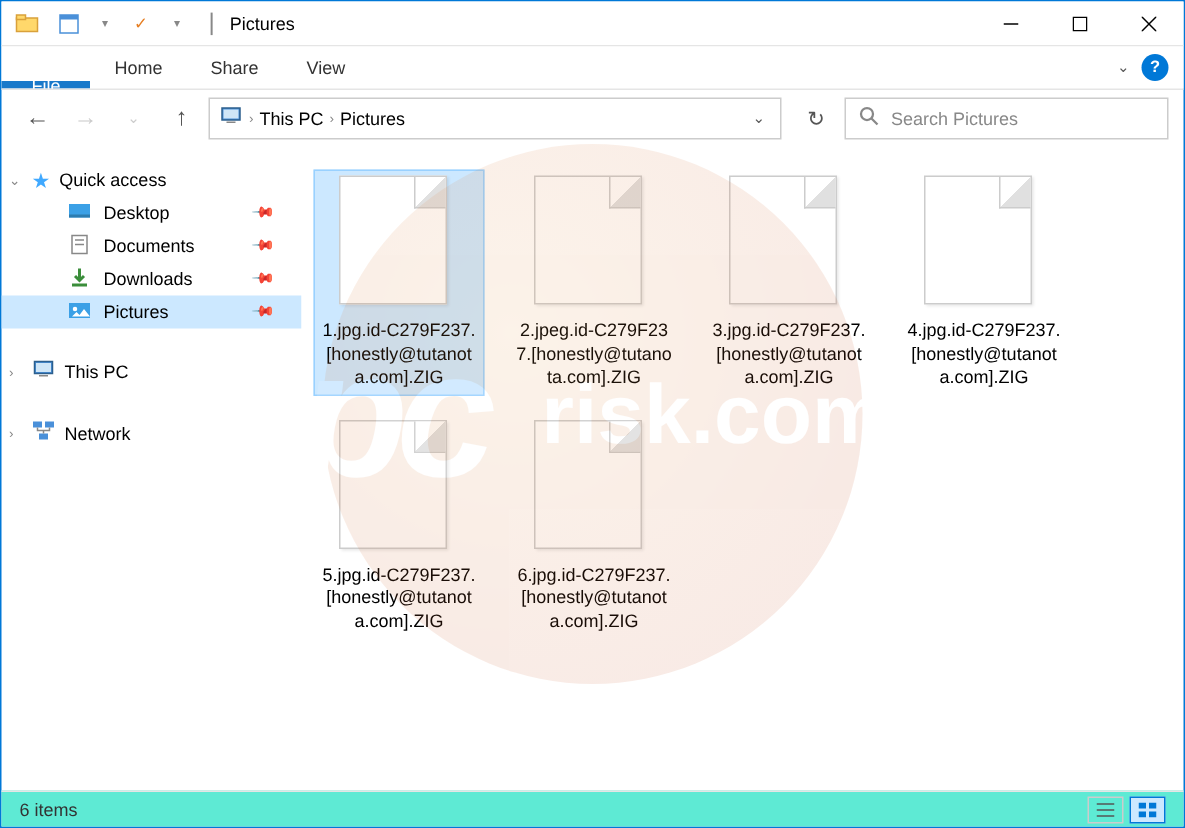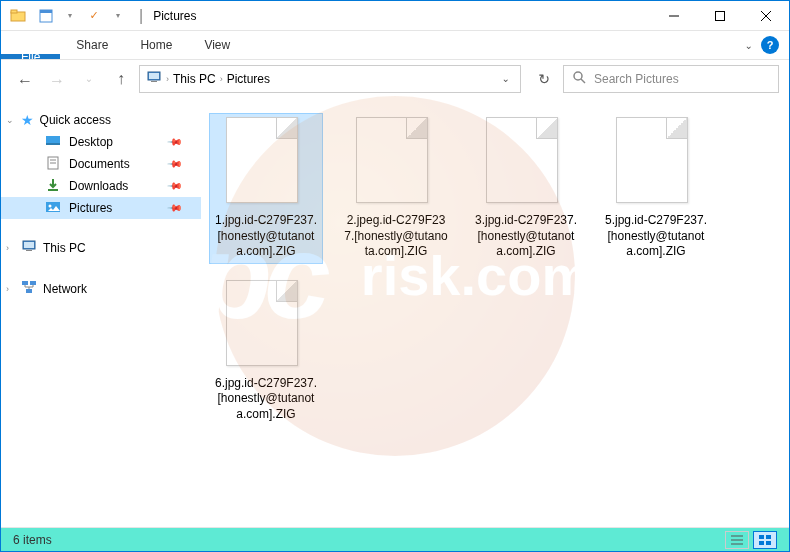--- a/index.html
+++ b/index.html
@@ -116,22 +116,22 @@
         <svg width="10" height="10" viewBox="0 0 10 10">
             <line x1="0" y1="0" x2="10" y2="10" stroke="#000" stroke-width="1"></line>
             <line x1="10" y1="0" x2="0" y2="10" stroke="#000" stroke-width="1"></line>
           </svg>
       </div>
     </div>
   </div>
 
   <div class="menubar">
     <div class="file-btn">File</div>
+    <div class="menu-item">Home</div>
     <div class="menu-item">Share</div>
-    <div class="menu-item">Home</div>
     <div class="menu-item">View</div>
     <div class="menubar-right">
       <span style="color:#555;font-size:10px;">⌄</span>
       <span class="help-icon">?</span>
     </div>
   </div>
 
   <div class="navbar">
     <div class="nav-arrow">←</div>
     <div class="nav-arrow disabled">→</div>
@@ -251,20 +251,26 @@
           <div class="file-item">
     <div class="file-thumb">
       <div class="file-page"></div>
     </div>
     <div class="file-name">3.jpg.id-C279F237.[honestly@tutanota.com].ZIG</div>
           </div>
           <div class="file-item">
     <div class="file-thumb">
       <div class="file-page"></div>
     </div>
+    <div class="file-name">4.jpg.id-C279F237.[honestly@tutanota.com].ZIG</div>
+          </div>
+          <div class="file-item">
+    <div class="file-thumb">
+      <div class="file-page"></div>
+    </div>
     <div class="file-name">5.jpg.id-C279F237.[honestly@tutanota.com].ZIG</div>
           </div>
           <div class="file-item">
     <div class="file-thumb">
       <div class="file-page"></div>
     </div>
     <div class="file-name">6.jpg.id-C279F237.[honestly@tutanota.com].ZIG</div>
           </div>
         </div>
     </div>

